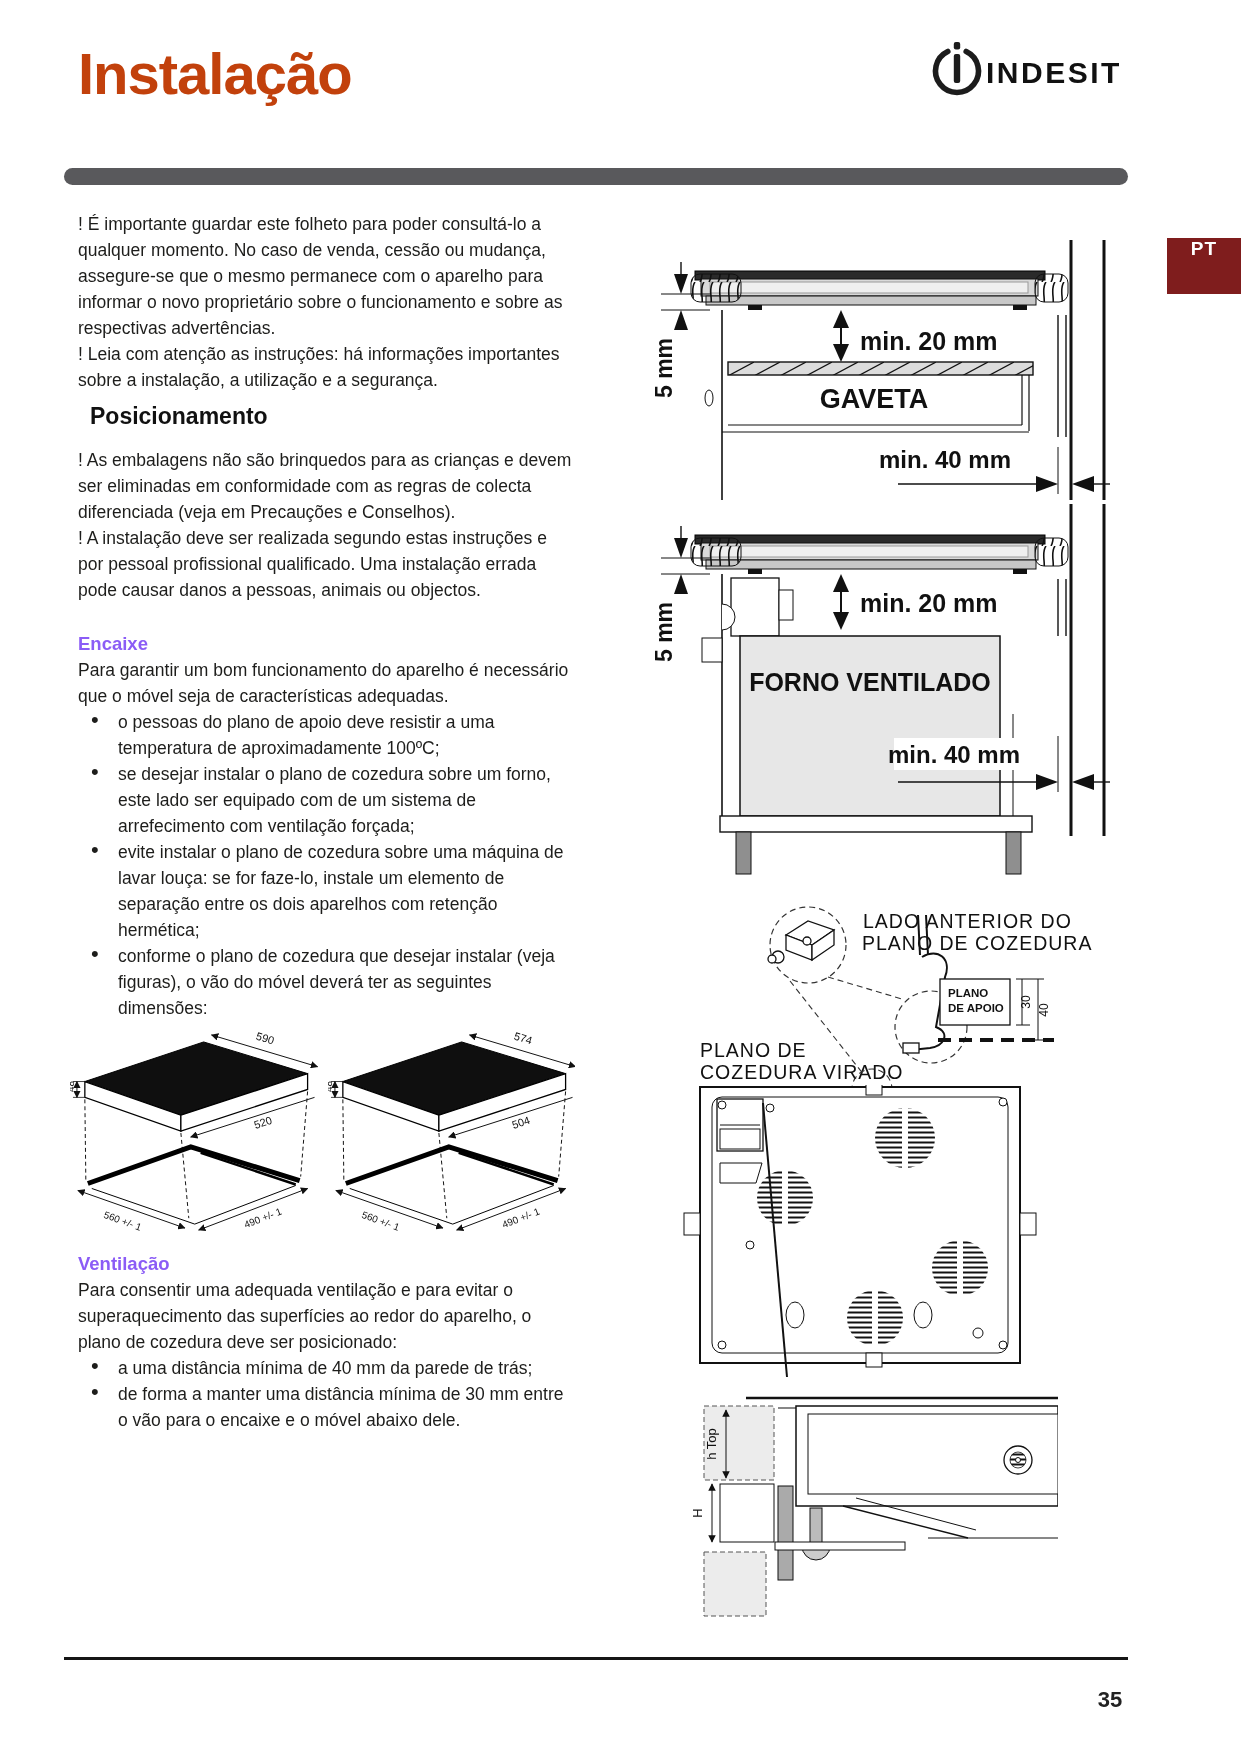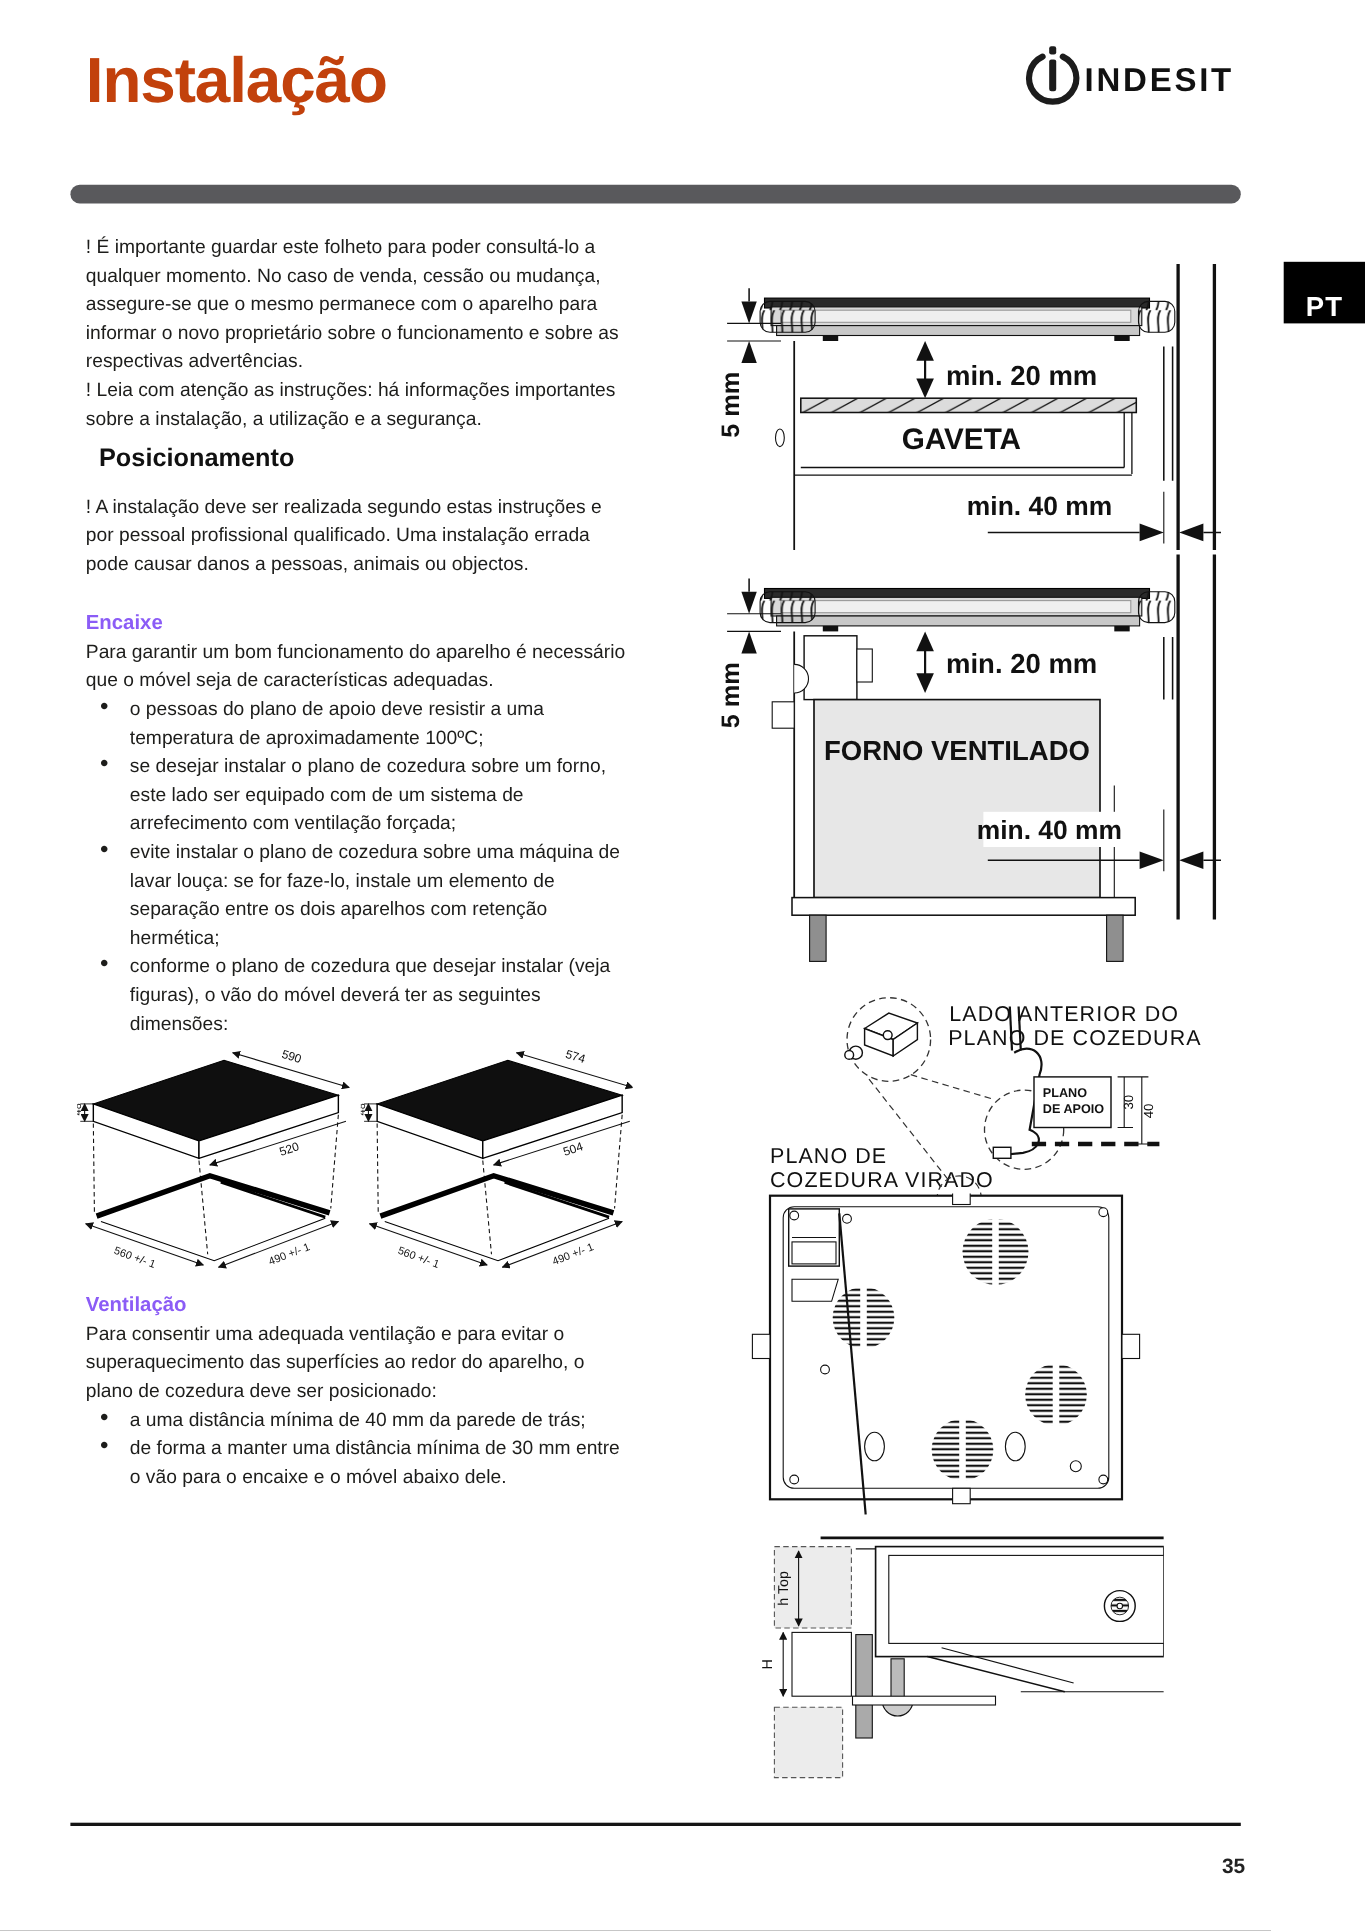--- a/index.html
+++ b/index.html
@@ -1,34 +1,34 @@
 <!DOCTYPE html>
 <html><head>
 <meta charset="utf-8">
 <style>
   html,body{margin:0;padding:0;background:#9a9a9a;}
   .page{position:relative;width:1241px;height:1755px;background:#ffffff;margin:0 auto;
         font-family:"Liberation Sans", sans-serif;color:#1d1d1b;overflow:hidden;}
   .title{position:absolute;left:78px;top:40px;font-size:58px;font-weight:bold;letter-spacing:-1px;color:#c2410c;}
   .logo{position:absolute;left:922px;top:38px;text-align:center;}
   .bar{position:absolute;left:64px;top:168px;width:1064px;height:17px;background:#59595c;border-radius:9px;}
-  .lang-tab{position:absolute;left:1167px;top:238px;width:74px;height:56px;background:#000000;color:#fff;
-            display:flex;align-items:flex-end;justify-content:center;font-size:25px;font-weight:bold;letter-spacing:1px;}
+  .lang-tab{position:absolute;left:1167px;top:238px;width:74px;height:56px;background:#7f1d1d;color:#fff;
+            display:flex;align-items:flex-start;justify-content:center;font-size:19px;font-weight:bold;letter-spacing:1px;}
   .col-left{position:absolute;left:78px;top:211px;width:497px;font-size:17.5px;line-height:26px;}
   .col-left p{margin:0;}
   h2.section{font-size:23px;font-weight:bold;margin:10px 12px 18px;color:#111;}
   h3.sub{font-size:18.5px;font-weight:bold;margin:28px 0 0;color:#8b5cf6;}
   ul.blt{list-style:none;margin:0;padding:0;}
   ul.blt li{position:relative;padding-left:40px;margin:0;}
   ul.blt li::before{content:"\2022";position:absolute;left:13px;top:-2px;font-size:22px;}
   ul.blt li.gap{margin-top:7px;}
   .hob-figs{display:flex;gap:10px;margin:8px 0 2px -8px;}
   .fig{position:absolute;}
   .rule-bottom{position:absolute;left:64px;top:1657px;width:1064px;height:3px;background:#151515;}
-  .page-num{position:absolute;left:1088px;top:1687px;width:44px;text-align:right;font-size:19px;font-weight:bold;color:#222;}
+  .page-num{position:absolute;left:1088px;top:1687px;width:44px;text-align:center;font-size:22px;font-weight:bold;color:#222;}
   svg text{font-family:"Liberation Sans", sans-serif;fill:#111;}
   .dimtext{font-weight:bold;}
 </style>
 </head>
 <body>
 
 <svg width="0" height="0" style="position:absolute" aria-hidden="true">
   <defs>
     <marker id="arr" viewBox="0 0 10 10" refX="9" refY="5" markerWidth="7.5" markerHeight="7.5" orient="auto-start-reverse">
       <path d="M0,0 L10,5 L0,10 z" fill="#111"></path>
@@ -62,20 +62,21 @@
 
   <div class="lang-tab">
     <span>PT</span>
   </div>
 
   <div class="col-left">
     <p>! É importante guardar este folheto para poder consultá-lo a qualquer momento. No caso de venda, cessão ou mudança, assegure-se que o mesmo permanece com o aparelho para informar o novo proprietário sobre o funcionamento e sobre as respectivas advertências.</p>
     <p>! Leia com atenção as instruções: há informações importantes sobre a instalação, a utilização e a segurança.</p>
 
     <h2 class="section">Posicionamento</h2>
+    <p>! As embalagens não são brinquedos para as crianças e devem ser eliminadas em conformidade com as regras de colecta diferenciada (veja em Precauções e Conselhos).</p>
     <p>! A instalação deve ser realizada segundo estas instruções e por pessoal profissional qualificado. Uma instalação errada pode causar danos a pessoas, animais ou objectos.</p>
 
     <h3 class="sub">Encaixe</h3>
     <p>Para garantir um bom funcionamento do aparelho é necessário que o móvel seja de características adequadas.</p>
     <ul class="blt">
       <li>o pessoas do plano de apoio deve resistir a uma temperatura de aproximadamente 100ºC;</li>
       <li>se desejar instalar o plano de cozedura sobre um forno, este lado ser equipado com de um sistema de arrefecimento com ventilação forçada;</li>
       <li>evite instalar o plano de cozedura sobre uma máquina de lavar louça: se for faze-lo, instale um elemento de separação entre os dois aparelhos com retenção hermética;</li>
       <li>conforme o plano de cozedura que desejar instalar (veja figuras), o vão do móvel deverá ter as seguintes dimensões:</li>
     </ul>

